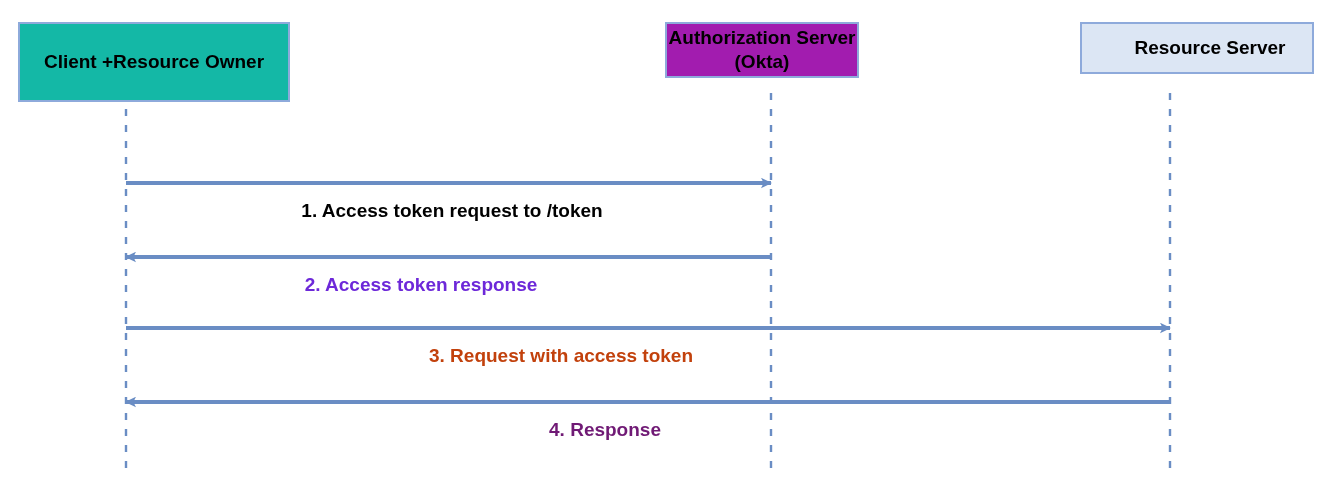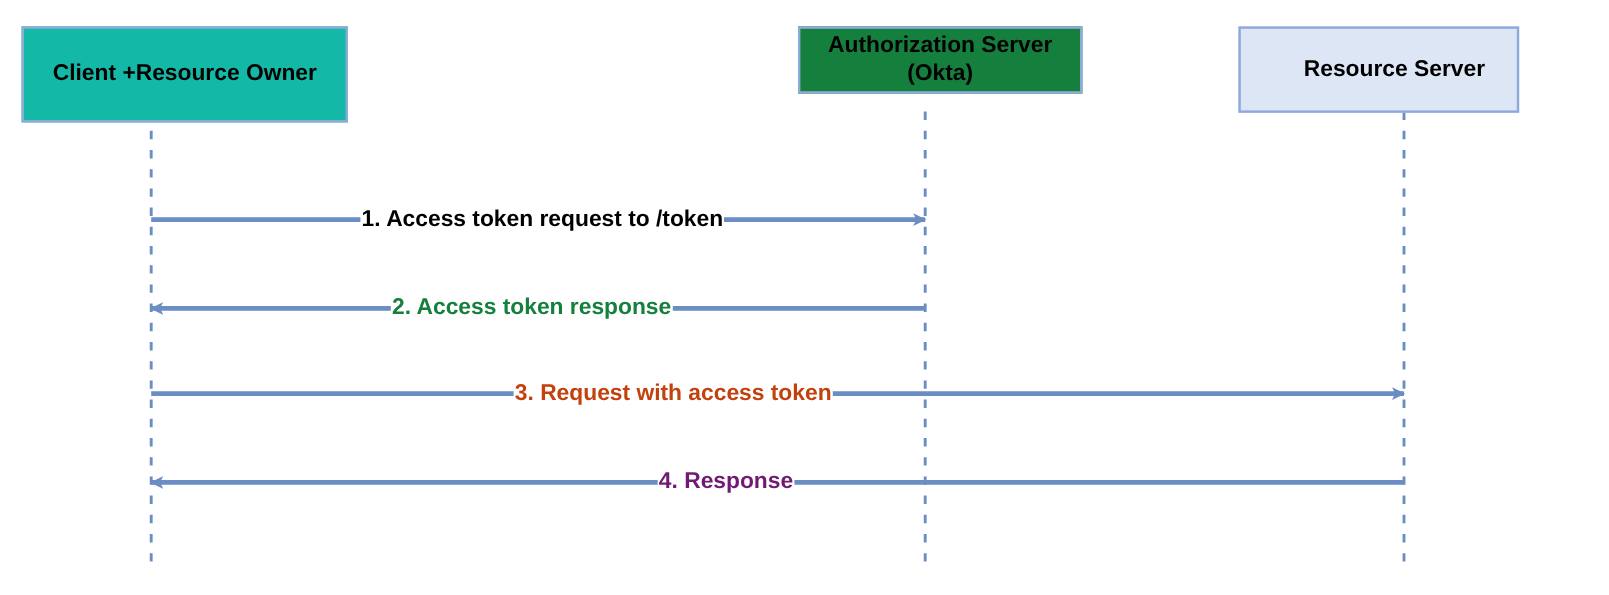--- a/index.html
+++ b/index.html
@@ -47,20 +47,21 @@
     position: absolute;
     transform: translate(-50%, -50%);
     font-family: "Liberation Sans", sans-serif;
     font-weight: bold;
     font-size: 19px;
     line-height: 22px;
     color: #000000;
     white-space: nowrap;
     background: #ffffff;
     padding: 0 1px;
+    margin-top: 28px;
   }
 </style>
 </head>
 <body>
 
 <div id="diagram">
 
   <svg id="seq-svg" viewBox="0 0 1341 496" xmlns="http://www.w3.org/2000/svg">
     <defs>
       <marker id="arrow-right" markerWidth="11" markerHeight="11" refX="10" refY="5.5" orient="auto" markerUnits="userSpaceOnUse">
@@ -80,28 +81,28 @@
         <line x1="771" x2="126" y1="257" y2="257" stroke="#6a8dc4" stroke-width="4" marker-end="url(#arrow-left)"></line>
         <line x1="126" x2="1170" y1="328" y2="328" stroke="#6a8dc4" stroke-width="4" marker-end="url(#arrow-right)"></line>
         <line x1="1170" x2="126" y1="402" y2="402" stroke="#6a8dc4" stroke-width="4" marker-end="url(#arrow-left)"></line>
       </g>
   </svg>
 
   <div id="boxes">
       <div class="participant-box" style="left: 18px; top: 22px; width: 272px; height: 80px; background: #14b8a6; border-color: rgb(142, 170, 219);">
         <div class="participant-label" style="color: rgb(0, 0, 0);">Client +Resource Owner</div>
       </div>
-      <div class="participant-box" style="left: 665px; top: 22px; width: 237px; height: 56px; background: #15803d; border-color: rgb(142, 170, 219);">
+      <div class="participant-box" style="left: 665px; top: 22px; width: 194px; height: 56px; background: #a21caf; border-color: rgb(142, 170, 219);">
         <div class="participant-label" style="color: rgb(0, 0, 0);">Authorization Server
 (Okta)</div>
       </div>
-      <div class="participant-box" style="left: 1032px; top: 22px; width: 234px; height: 72px; background: rgb(220, 230, 244); border-color: rgb(142, 170, 219); padding-left: 26px;">
+      <div class="participant-box" style="left: 1080px; top: 22px; width: 234px; height: 52px; background: rgb(220, 230, 244); border-color: rgb(142, 170, 219); padding-left: 26px;">
         <div class="participant-label" style="color: rgb(0, 0, 0);">Resource Server</div>
       </div>
     </div>
   <div id="labels">
       <div class="msg-label" style="left: 452px; top: 183px; color: rgb(0, 0, 0);">1. Access token request to /token</div>
-      <div class="msg-label" style="left: 443px; top: 257px; color: #15803d;">2. Access token response</div>
+      <div class="msg-label" style="left: 421px; top: 257px; color: #6d28d9;">2. Access token response</div>
       <div class="msg-label" style="left: 561px; top: 328px; color: #c2410c;">3. Request with access token</div>
       <div class="msg-label" style="left: 605px; top: 402px; color: #701a75;">4. Response</div>
     </div>
 
 </div>
 
 </body></html>

